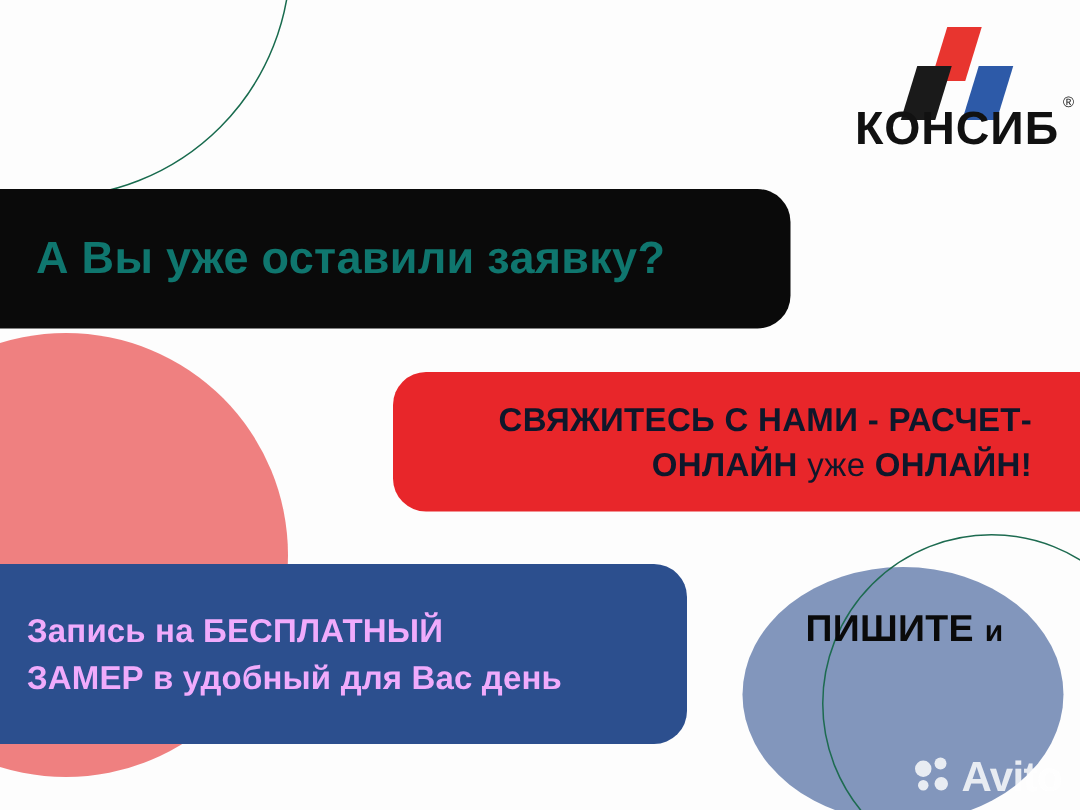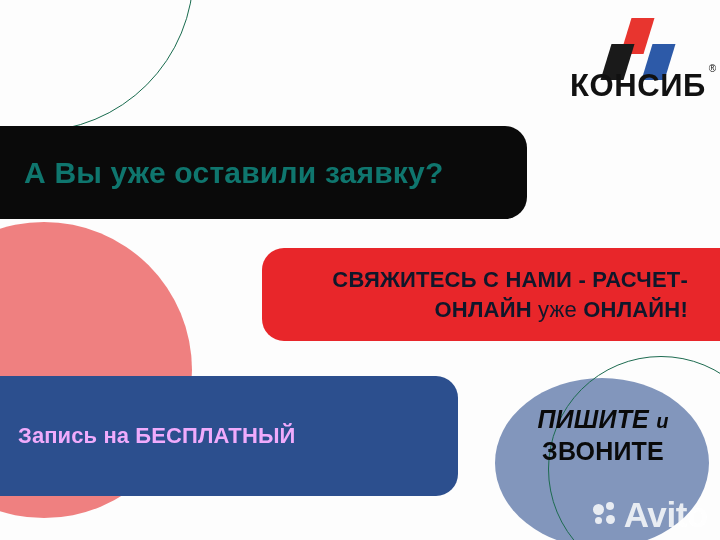--- a/index.html
+++ b/index.html
@@ -176,21 +176,21 @@
     left: 492px;
     top: 404px;
     width: 222px;
     text-align: center;
     color: #0a0a0a;
     font-size: 25px;
     font-weight: 700;
     line-height: 1.26;
     letter-spacing: 0.2px;
   }
-  #cta-line-1 { display: block; font-style: italic; }
+  #cta-line-1 { display: block; }
   #cta-line-2 { display: block; }
   #cta-and {
     font-size: 20px;
     font-weight: 700;
     text-transform: lowercase;
   }
 
   
   #avito-watermark {
     position: absolute;
@@ -211,21 +211,21 @@
     border-radius: 50%;
     background: #ffffff;
     display: block;
   }
   #avito-dots i:nth-child(1) { width: 11px; height: 11px; left: 0px;  top: 2px; }
   #avito-dots i:nth-child(2) { width: 8px;  height: 8px;  left: 13px; top: 0px; }
   #avito-dots i:nth-child(3) { width: 7px;  height: 7px;  left: 2px;  top: 15px; }
   #avito-dots i:nth-child(4) { width: 9px;  height: 9px;  left: 13px; top: 13px; }
   #avito-text {
     color: #ffffff;
-    font-size: 35px;
+    font-size: 28px;
     font-weight: 700;
     line-height: 1;
     letter-spacing: -0.4px;
   }
 </style>
 </head>
 <body>
 
 <div id="canvas">
 
@@ -255,26 +255,26 @@
       <span>СВЯЖИТЕСЬ С НАМИ - РАСЧЕТ-</span><br>
       <span>ОНЛАЙН</span>
       <span class="lc">уже</span>
       <span>ОНЛАЙН!</span>
     </span>
   </div>
 
   <div class="banner" id="banner-measure">
     <span id="banner-measure-text">
       <span>Запись на БЕСПЛАТНЫЙ</span><br>
+      <span>ЗАМЕР в удобный для Вас день</span>
     </span>
   </div>
 
   <div id="cta-write-call">
     <span id="cta-line-1"><span>ПИШИТЕ</span> <span id="cta-and">и</span></span>
-    <span id="cta-line-2">ЗВОНИТЕ</span>
   </div>
 
   <div id="avito-watermark">
     <span id="avito-dots">
       <i></i>
         <i></i>
         <i></i>
         <i></i>
     </span>
     <span id="avito-text">Avito</span>

